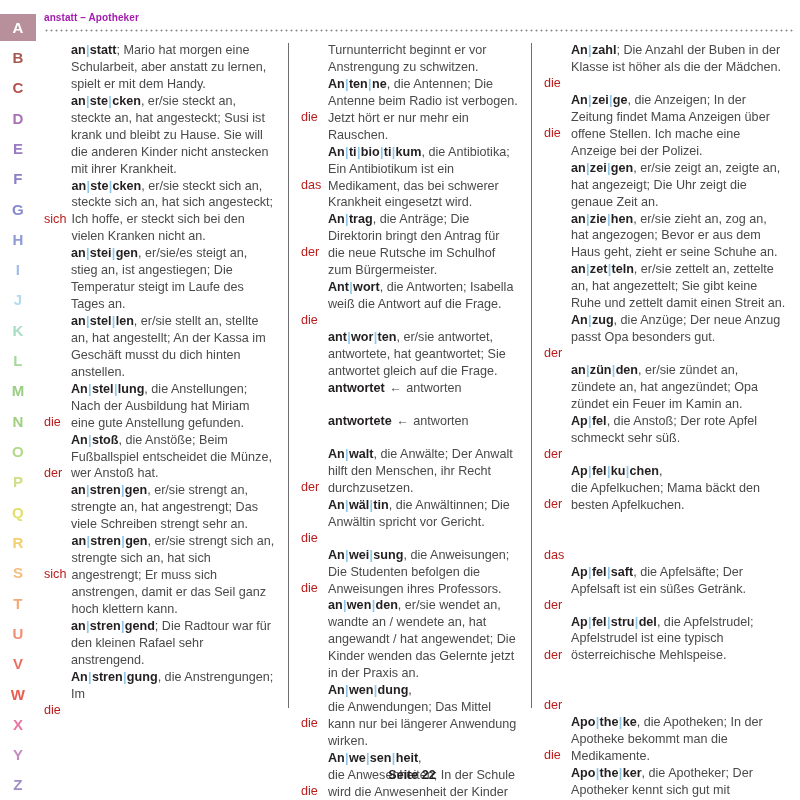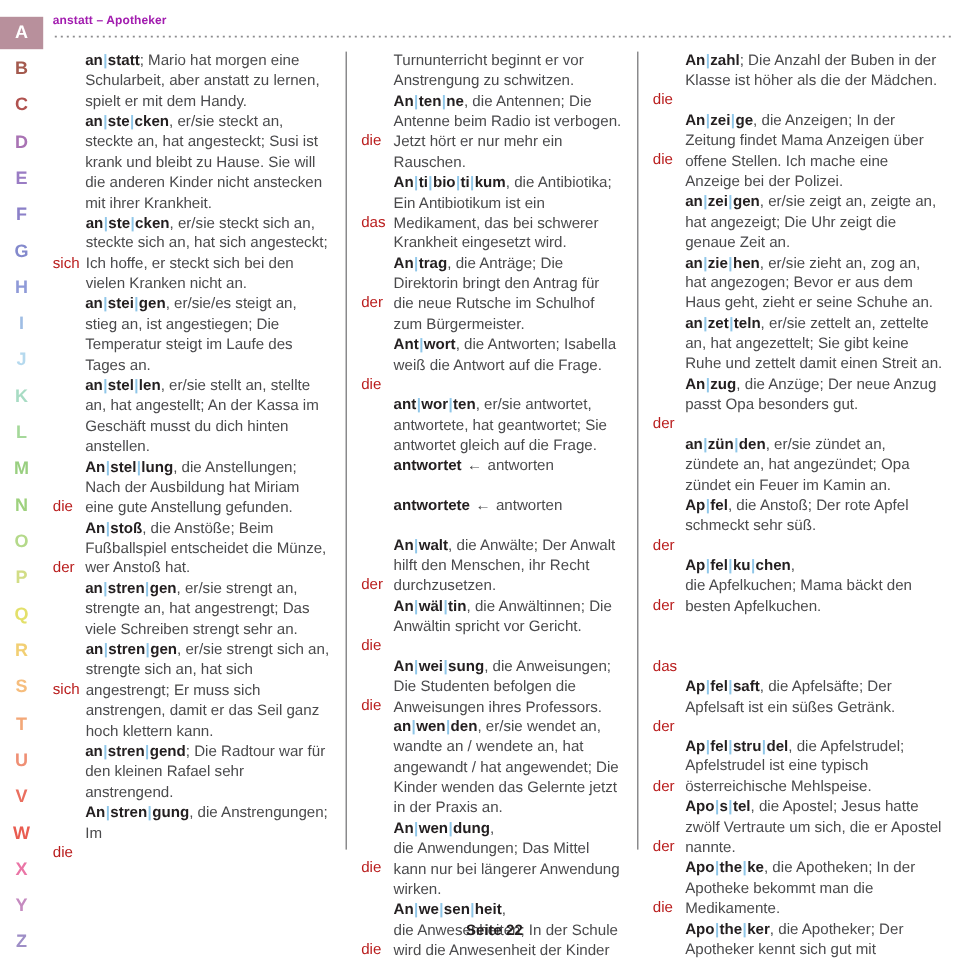--- a/index.html
+++ b/index.html
@@ -398,21 +398,20 @@
         <div class="entry">
           <span class="art">der</span>
           <span class="body"><span class="hw">Ap<span class="sep">|</span>fel<span class="sep">|</span>saft</span><span>, die Apfelsäfte; Der Apfelsaft ist ein süßes Getränk.</span></span>
         </div>
         <div class="entry">
           <span class="art">der</span>
           <span class="body"><span class="hw">Ap<span class="sep">|</span>fel<span class="sep">|</span>stru<span class="sep">|</span>del</span><span>, die Apfelstrudel; Apfelstrudel ist eine typisch österreichische Mehlspeise.</span></span>
         </div>
         <div class="entry">
           <span class="art">der</span>
-          <span class="body"><span class="hw">Apo<span class="sep">|</span>s<span class="sep">|</span>tel</span><span>, die Apostel; Jesus hatte zwölf Vertraute um sich, die er Apostel nannte.</span></span>
         </div>
         <div class="entry">
           <span class="art">die</span>
           <span class="body"><span class="hw">Apo<span class="sep">|</span>the<span class="sep">|</span>ke</span><span>, die Apotheken; In der Apotheke bekommt man die Medikamente.</span></span>
         </div>
         <div class="entry">
           <span class="art">der</span>
           <span class="body"><span class="hw">Apo<span class="sep">|</span>the<span class="sep">|</span>ker</span><span>, die Apotheker; Der Apotheker kennt sich gut mit Medikamenten aus.</span></span>
         </div>
       </div>

